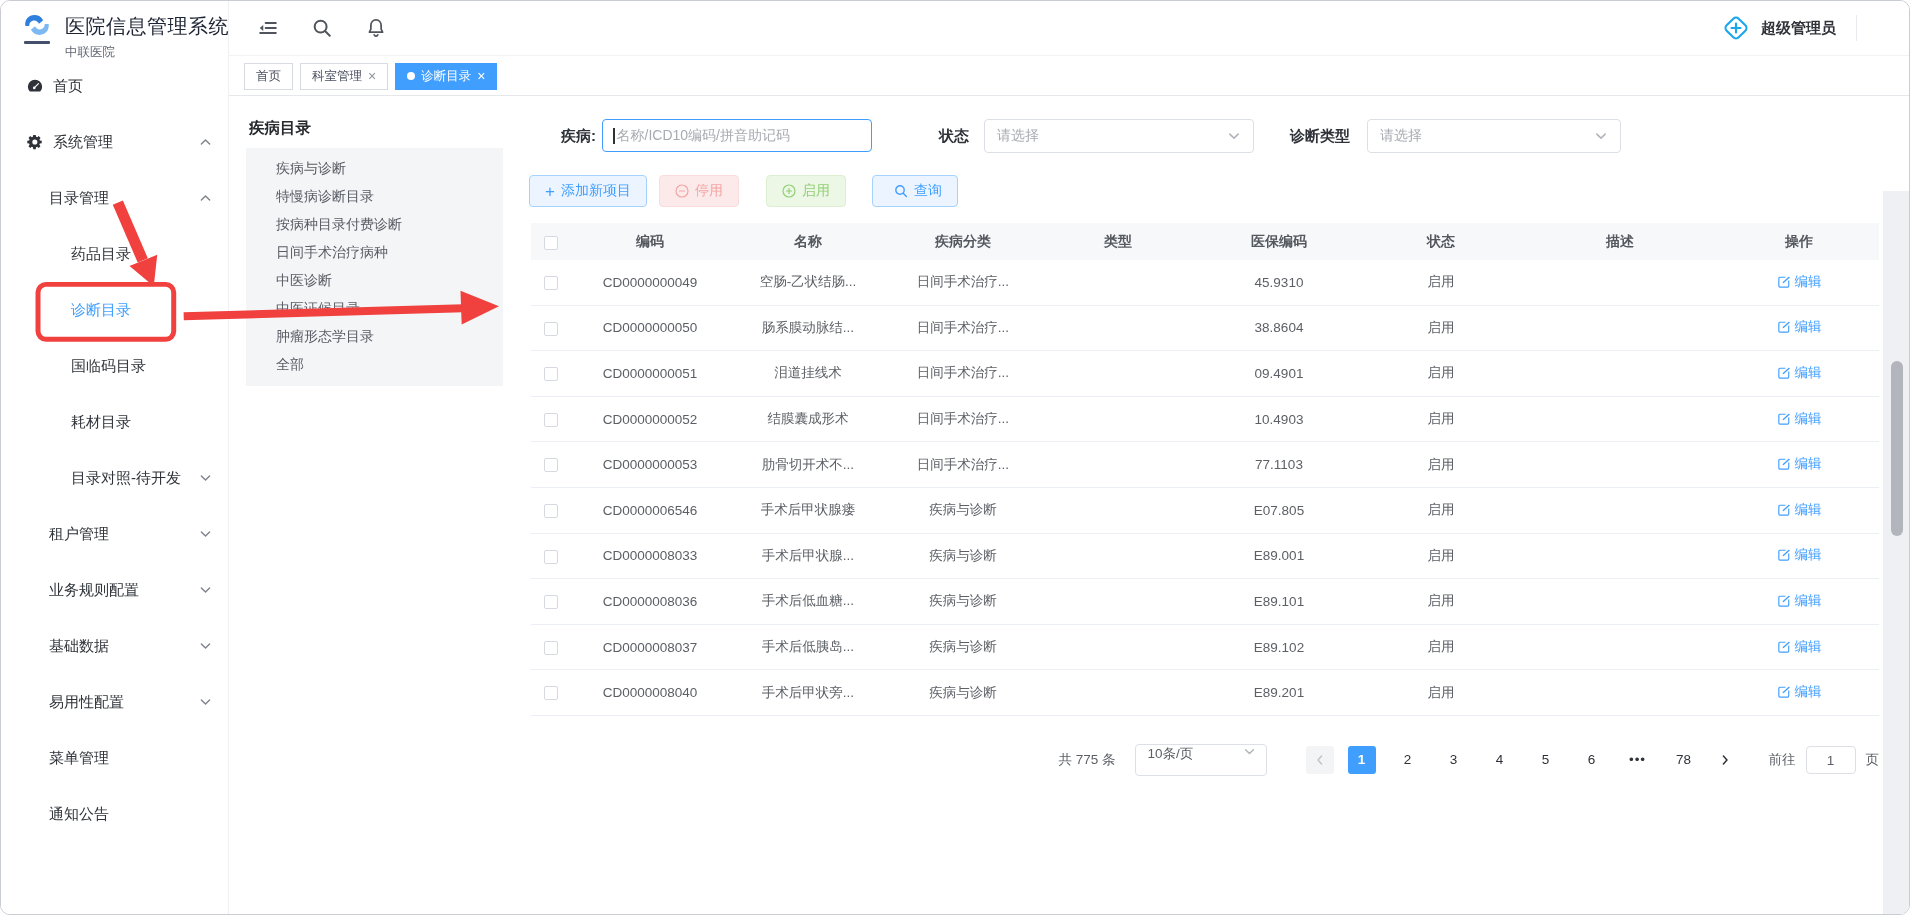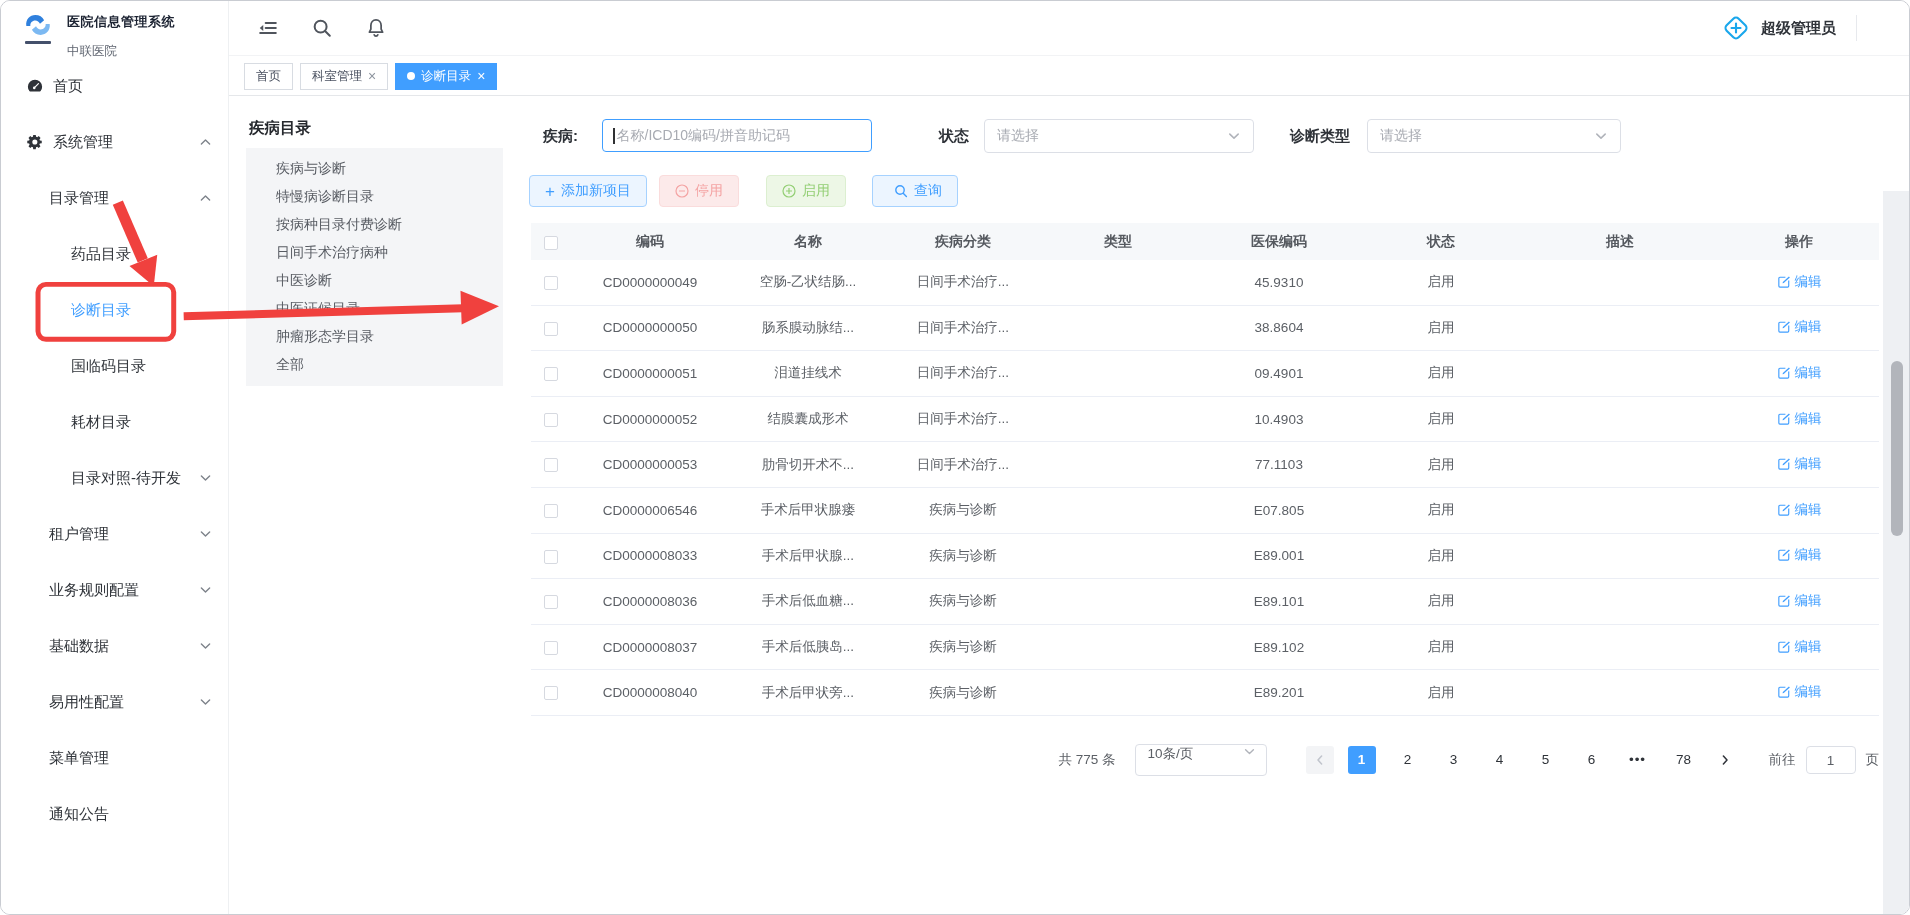--- a/index.html
+++ b/index.html
@@ -6,22 +6,22 @@
   html,body { width:1910px; height:915px; }
   body { font-family:"Liberation Sans","DejaVu Sans",sans-serif; background:#fff; position:relative; overflow:hidden; }
   .page { position:absolute; inset:0; border:1px solid #c9ccd2; border-radius:10px; overflow:hidden; background:#fff; }
 
   
   .sidebar { position:absolute; left:0; top:0; width:228px; height:100%; background:#fff; border-right:1px solid #eef0f2; z-index:2; }
   .logo-row { display:flex; align-items:flex-start; padding:10px 0 0 18px; gap:10px; }
   .logo-icon { width:38px; display:flex; flex-direction:column; align-items:center; gap:2px; }
   .logo-cap { width:26px; height:3px; background:#44506b; border-radius:1px; }
   .logo-text { padding-top:2px; }
-  .logo-title { font-size:13px; font-weight:bold; color:#1d2433; letter-spacing:.5px; white-space:nowrap; }
-  .logo-sub { font-size:12.5px; color:#5f6570; margin-top:12px; }
+  .logo-title { font-size:20px; font-weight:normal; color:#1d2433; letter-spacing:.5px; white-space:nowrap; }
+  .logo-sub { font-size:12.5px; color:#5f6570; margin-top:4px; }
   .side-menu { position:absolute; top:57px; left:0; right:0; }
   .side-item { height:56px; display:flex; align-items:center; position:relative; font-size:15px; color:#2f3339; cursor:pointer; }
   .side-item .side-icon { display:inline-flex; margin-right:9px; }
   .side-item.lvl1 { padding-left:25px; }
   .side-item.lvl2 { padding-left:48px; }
   .side-item.lvl3 { padding-left:70px; }
   .side-item.active { color:#409eff; }
   .side-chevron { position:absolute; right:16px; top:50%; transform:translateY(-50%); display:inline-flex; }
 
   
@@ -45,21 +45,21 @@
   
   .content { position:absolute; left:228px; top:95px; right:0; bottom:0; background:#fff; }
 
   .catalog { position:absolute; left:17px; top:22px; width:257px; }
   .catalog-title { font-size:15.5px; font-weight:bold; color:#26292e; padding-left:3px; }
   .catalog-list { margin-top:9px; background:#f4f5f7; padding:6px 0 8px; }
   .cat-item { height:28px; line-height:28px; padding-left:30px; font-size:14px; color:#585c63; cursor:pointer; }
 
   .filter-row { position:absolute; left:0; top:0; right:0; height:0; }
   .f-label { position:absolute; font-size:15px; font-weight:600; color:#2f3339; top:31px; white-space:nowrap; }
-  .lbl-disease { left:314px; }
+  .lbl-disease { left:332px; }
   .lbl-status { left:710px; }
   .lbl-type { left:1061px; }
   .f-input { position:absolute; left:373px; top:23px; width:270px; height:33px; border:1.5px solid #409eff; border-radius:4px; background:#fff; display:flex; align-items:center; padding:0 10px; cursor:text; }
   .caret { width:1.5px; height:16px; background:#303133; margin-right:2px; }
   .ph { font-size:14px; color:#a8abb2; white-space:nowrap; }
   .f-select { position:absolute; top:23px; height:33px; border:1px solid #dcdfe6; border-radius:4px; background:#fff; display:flex; align-items:center; padding:16px 12px; cursor:pointer; }
   .sel-status { left:755px; width:270px; }
   .sel-type { left:1138px; width:254px; }
   .sel-chevron { margin-left:auto; display:inline-flex; }
 

